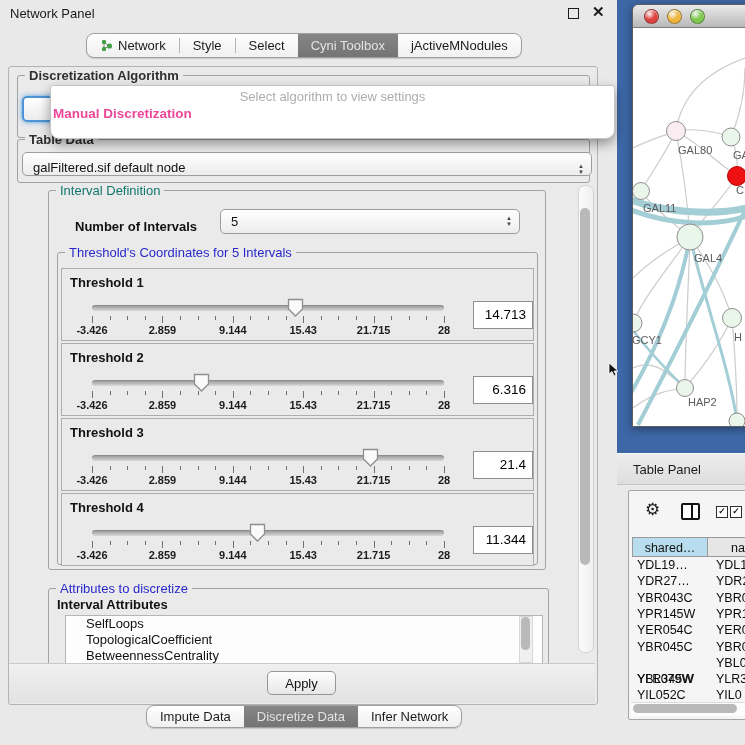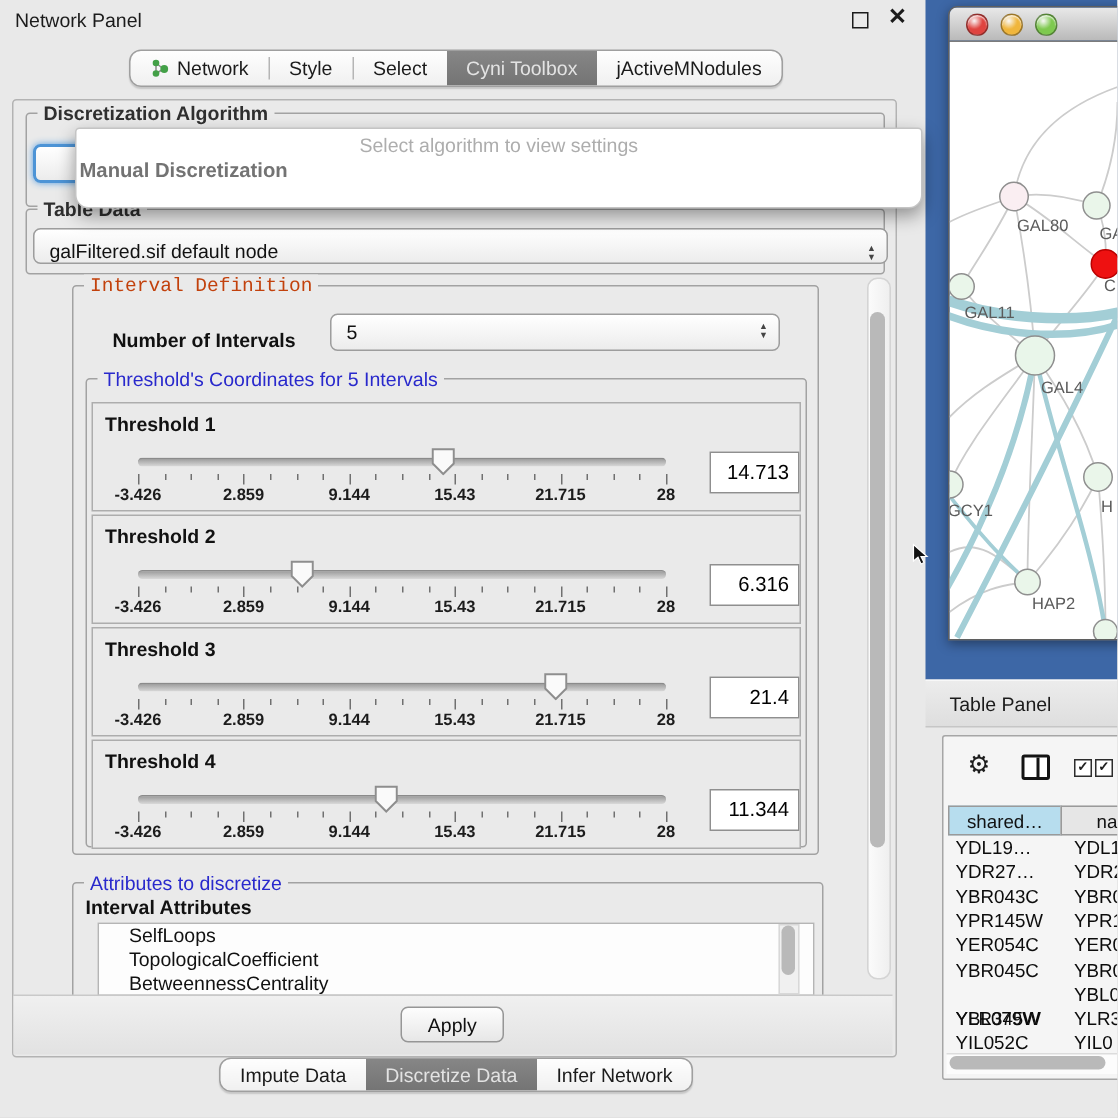--- a/index.html
+++ b/index.html
@@ -13,33 +13,33 @@
   
   .tabbar{display:flex;align-items:stretch;height:23px;border:1px solid #9f9f9f;border-radius:8px;
           background:linear-gradient(#fefefe,#f0f0f0);overflow:hidden;box-shadow:0 1px 1px rgba(0,0,0,.15);}
   .tab{display:flex;align-items:center;gap:5px;padding:0 13px;font-size:13px;color:#1b1b1b;white-space:nowrap;}
   .tab.selected{background:linear-gradient(#868686,#747474);color:#e3e3e3;}
   .tabsep{width:1px;background:#b5b5b5;margin:4px 0;}
   
   .grp{position:absolute;border:1px solid #a2a2a2;border-radius:3px;}
   .grp>.legend{position:absolute;top:-8px;left:7px;background:#eaeaea;padding:0 4px;font-size:13px;line-height:15px;}
   .legend.dark{color:#2f2f2f;font-weight:700;}
-  .legend.green{color:#c2410c;font-family:Liberation Mono, monospace;}
+  .legend.green{color:#0f766e;}
   .legend.blue{color:#2929cc;}
   
   .combo{position:absolute;display:flex;align-items:center;background:linear-gradient(#ffffff,#ececec);
          border:1px solid #9d9d9d;border-radius:5px;font-size:13px;padding-left:10px;color:#111;}
   .combo .spin{margin-left:auto;display:flex;flex-direction:column;align-items:center;justify-content:center;
                padding-right:7px;font-size:6px;color:#444;line-height:5px;gap:1px;}
   .combo.focusring{border:2px solid #4d94d6;box-shadow:0 0 5px rgba(70,150,225,.9);}
   
   .popup{position:absolute;background:#fff;border:1px solid #c4c4c4;border-radius:3px 3px 9px 9px;
          box-shadow:0 5px 12px rgba(0,0,0,.38);z-index:50;overflow:hidden;}
   .popup .prompt{font-size:13px;color:#adadad;text-align:center;padding-top:3px;height:16px;}
-  .popup .opt{font-size:13.5px;color:#737373;padding:1px 2px;height:16px;}
+  .popup .opt{font-size:13.5px;color:#ec4899;padding:1px 2px;height:16px;}
   .popup .opt.hl{font-weight:700;}
   
   .thr-panel{position:absolute;left:61px;width:471px;height:71px;border:1px solid #adadad;background:#eaeaea;}
   .thr-title{position:absolute;left:8px;top:6px;font-size:13px;font-weight:700;color:#111;}
   .thr-track{position:absolute;height:5px;border-radius:3px;background:linear-gradient(#9e9e9e,#d9d9d9);
              border-top:1px solid #8b8b8b;}
   .tick{position:absolute;width:1px;background:#707070;}
   .tick-label{position:absolute;font-size:11px;font-weight:700;color:#1c1c1c;text-align:center;width:50px;}
   .thr-value{position:absolute;width:52px;height:26px;background:#fff;border:1px solid #8f8f8f;
              font-size:13.5px;text-align:right;line-height:26px;padding-right:6px;color:#000;}

